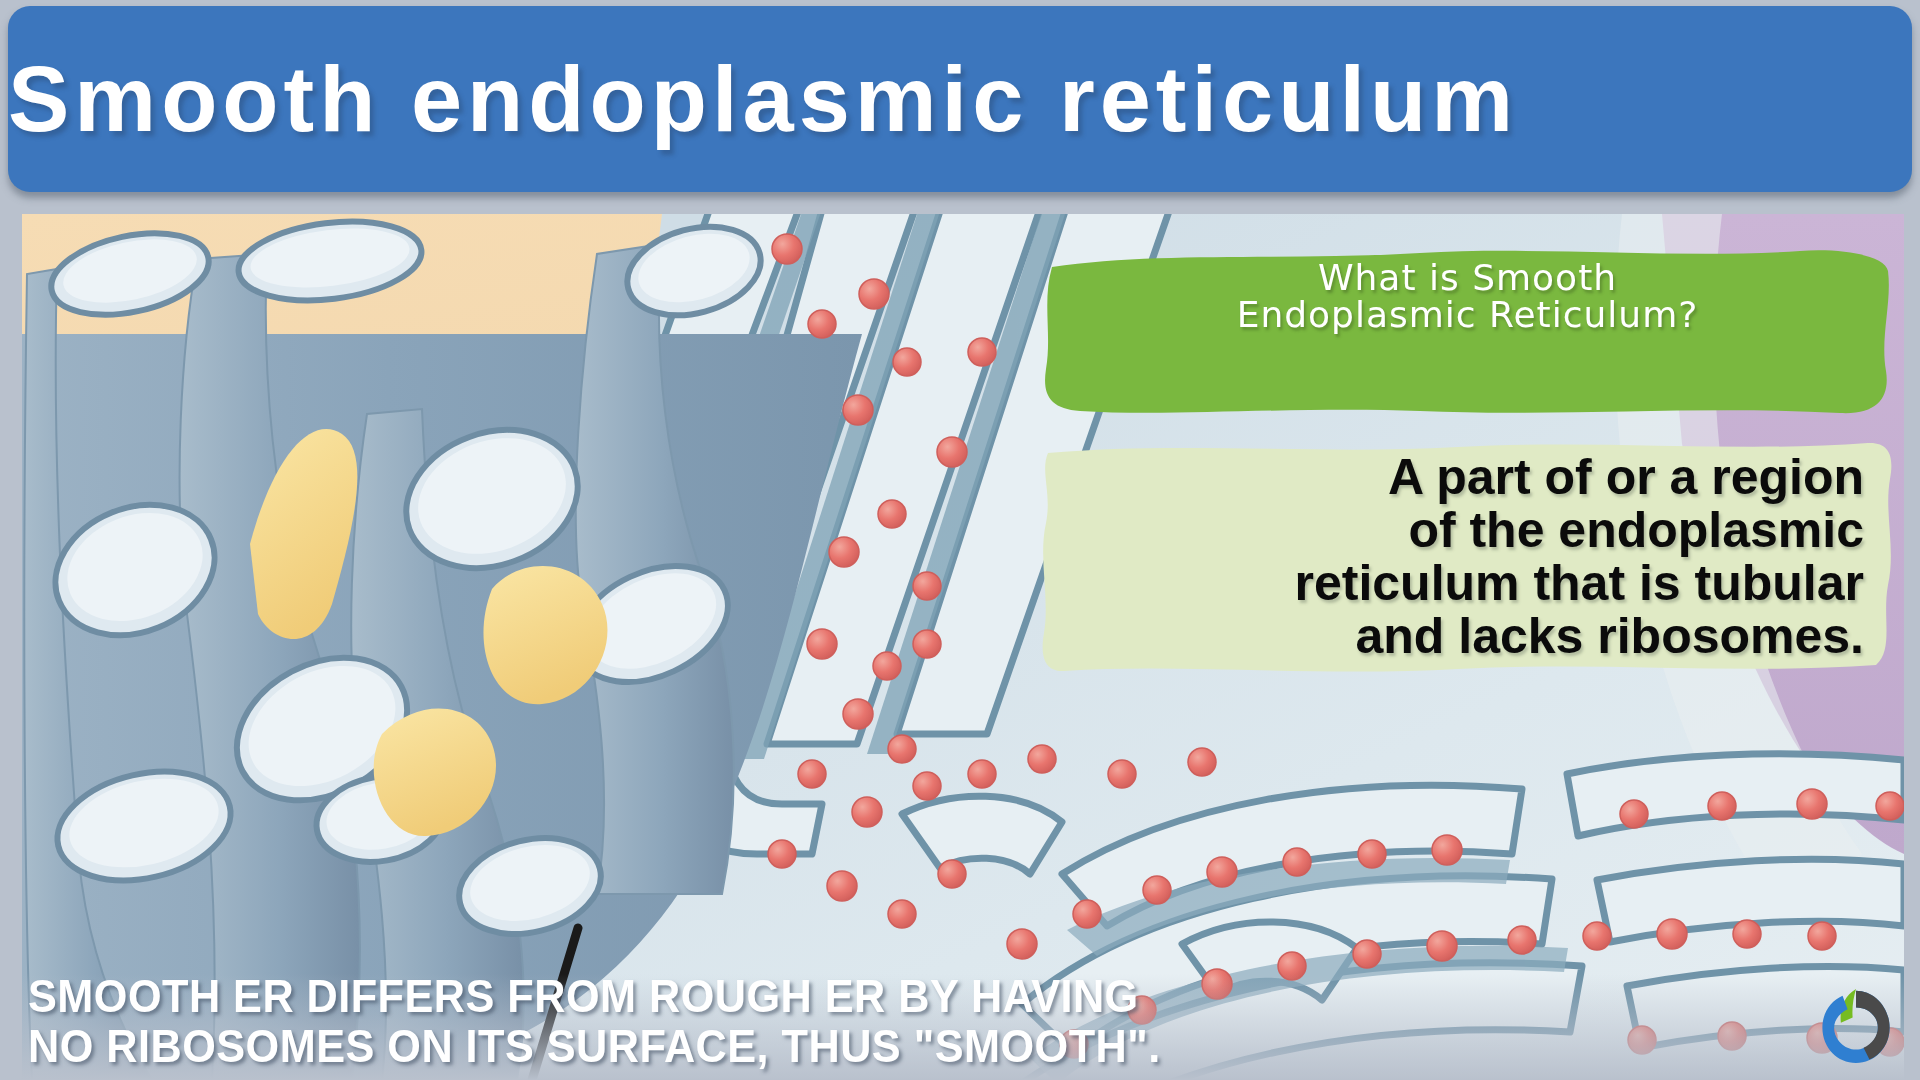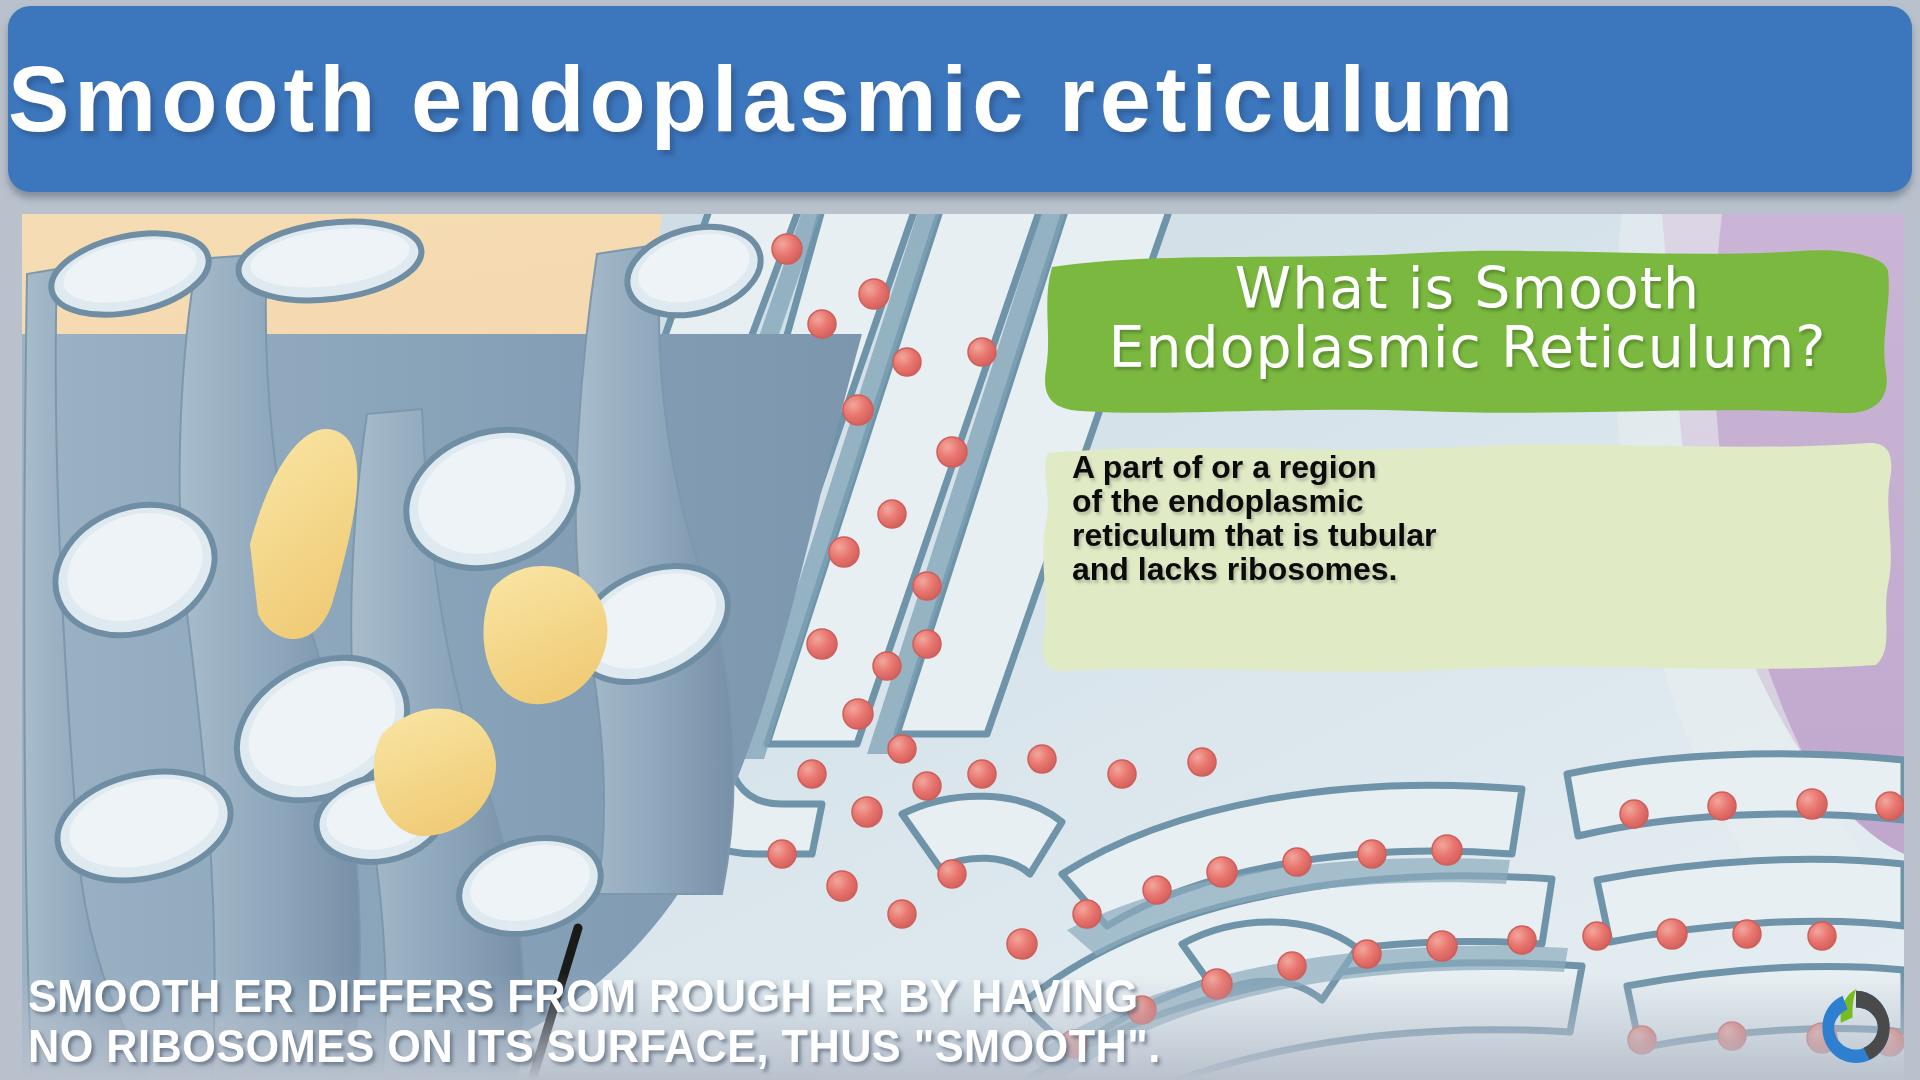--- a/index.html
+++ b/index.html
@@ -28,36 +28,36 @@
     overflow:hidden;
   }
   #cell-illustration{display:block;width:1882px;height:866px;}
   
   #question-box{
     position:absolute;left:1040px;top:245px;width:855px;height:175px;
   }
   #question-box .bg{position:absolute;inset:0;}
   #question-text{
     position:relative;z-index:2;
-    color:#ffffff;font-size:57px;line-height:1.04;
+    color:#ffffff;font-size:36px;line-height:1.04;
     text-align:center;padding:14px 26px 0 26px;
     font-family:"DejaVu Sans", sans-serif;
     font-weight:normal;letter-spacing:1px;
     text-shadow:2px 3px 3px rgba(60,90,30,.45);
     white-space:pre-line;
   }
   
   #definition-box{
     position:absolute;left:1038px;top:437px;width:860px;height:240px;
   }
   #definition-box .bg{position:absolute;inset:0;}
   #definition-text{
     position:relative;z-index:2;
-    color:#0b0b0b;font-size:32px;line-height:1.06;
-    font-weight:bold;text-align:left;padding:14px 34px 0 34px;
+    color:#0b0b0b;font-size:50px;line-height:1.06;
+    font-weight:bold;text-align:right;padding:14px 34px 0 34px;
     text-shadow:2px 3px 3px rgba(120,130,110,.45);
     white-space:pre-line;
   }
   
   #caption{
     position:absolute;left:28px;bottom:8px;width:1400px;
     color:#ffffff;font-size:46px;font-weight:bold;line-height:1.1;
     letter-spacing:.5px;
     text-shadow:3px 3px 4px rgba(60,75,95,.55);
     white-space:pre-line;

